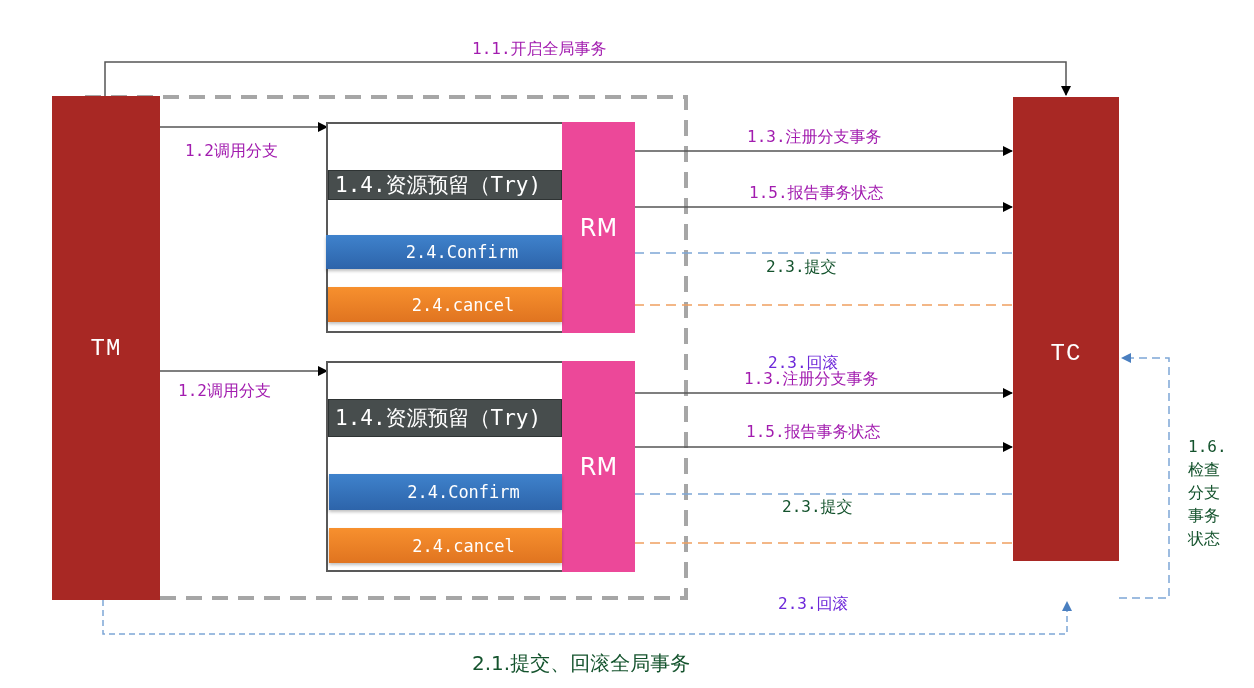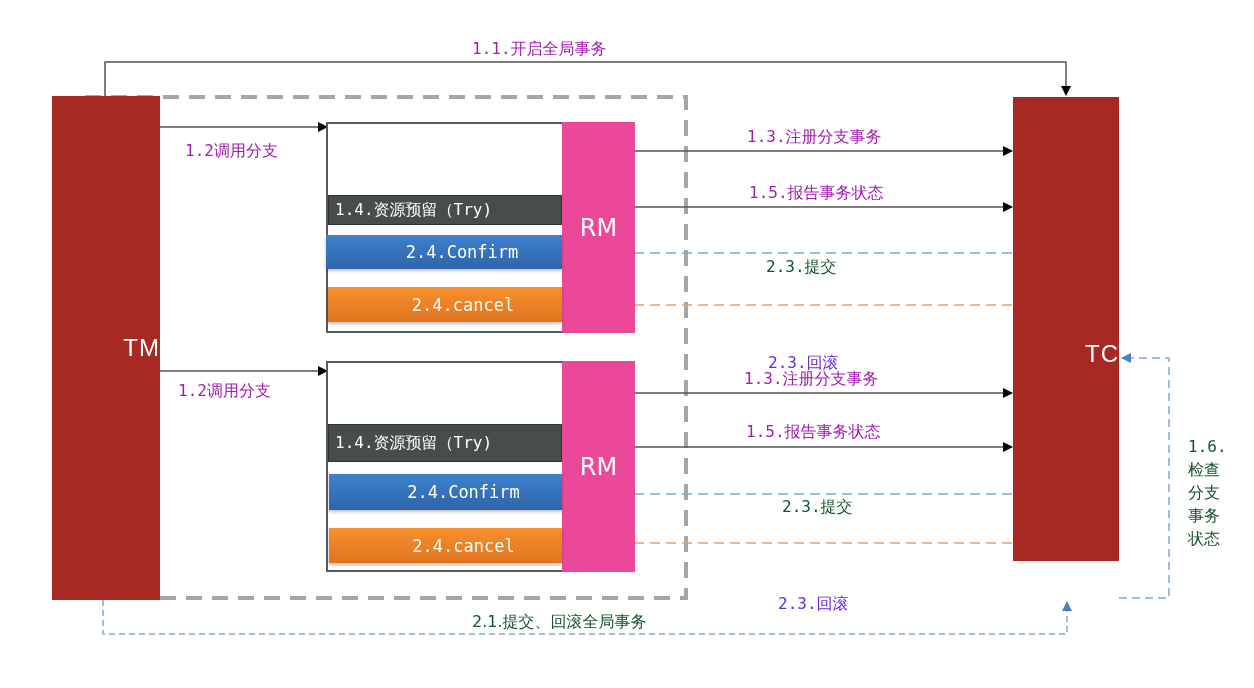--- a/index.html
+++ b/index.html
@@ -1,30 +1,30 @@
 <!DOCTYPE html>
 <html><head>
 <meta charset="utf-8">
 <style>
   html, body { margin: 0; padding: 0; background: #ffffff; }
   body { width: 1254px; height: 688px; position: relative; overflow: hidden;
          font-family: "DejaVu Sans Mono", "Liberation Mono", monospace; }
   .stage { position: absolute; left: 0; top: 0; width: 1254px; height: 688px; }
   svg.lines { position: absolute; left: 0; top: 0; width: 1254px; height: 688px; }
   .box { position: absolute; box-sizing: border-box; }
-  .actor { background: #a82824; color: #fff; display: flex; align-items: center; justify-content: flex-end;
-           font-family: Liberation Sans, sans-serif; font-size: 24px; letter-spacing: 1px; }
+  .actor { background: #a82824; color: #fff; display: flex; align-items: center; justify-content: center;
+           font-family: Liberation Mono, monospace; font-size: 24px; letter-spacing: 1px; }
   .actor.tm { left: 52px; top: 96px; width: 108px; height: 504px; }
   .actor.tc { left: 1013px; top: 97px; width: 106px; height: 464px; align-items: flex-start; padding-top: 243px; }
   .rm-frame { background: #fff; border: 2px solid #595959; }
   .rm { background: #ec4899; color: #fff; display: flex; align-items: center; justify-content: center;
         font-family: "DejaVu Sans", sans-serif; font-size: 24px; }
   .step { color: #fff; font-size: 17px; display: flex; align-items: center; justify-content: center;
           white-space: nowrap; padding-left: 36px; }
-  .try { background: #474d4d; border: 1px solid #2e3333; justify-content: flex-start; padding-left: 6px; font-size: 16px; margin-top: 25px; }
+  .try { background: #474d4d; border: 1px solid #2e3333; justify-content: flex-start; padding-left: 6px; font-size: 21px; }
   .confirm { background: linear-gradient(#3f82cc, #2d64aa); box-shadow: 0 2px 3px rgba(0,0,0,0.25); }
   .cancel { background: linear-gradient(#f7902e, #e07420); box-shadow: 0 2px 3px rgba(0,0,0,0.25); text-align: right; }
   .lbl { position: absolute; white-space: nowrap; font-size: 16px; color: #a21caf; }
   .lbl.blue { color: #14532d; }
   .lbl.orange { color: #6d28d9; margin-top: 43px; }
   .lbl.sans { font-family: "DejaVu Sans", sans-serif; }
   .vert { line-height: 23px; font-size: 16px; }
 </style>
 </head>
 <body>
@@ -109,21 +109,21 @@
   <div class="lbl" style="left:747px; top:127px;">1.3.注册分支事务</div>
   <div class="lbl" style="left:749px; top:183px;">1.5.报告事务状态</div>
   <div class="lbl blue" style="left:766px; top:257px;">2.3.提交</div>
   <div class="lbl orange" style="left:768px; top:310px;">2.3.回滚</div>
 
   <div class="lbl" style="left:744px; top:369px;">1.3.注册分支事务</div>
   <div class="lbl" style="left:746px; top:422px;">1.5.报告事务状态</div>
   <div class="lbl blue" style="left:782px; top:497px;">2.3.提交</div>
   <div class="lbl orange" style="left:778px; top:551px;">2.3.回滚</div>
 
-  <div class="lbl blue sans" style="left:472px; top:612px; font-size:16px;">2.1.提交、回滚全局事务</div>
+  <div class="lbl blue sans" style="left:472px; top:650px; font-size:20px;">2.1.提交、回滚全局事务</div>
 
   <div class="lbl blue vert" style="left:1188px; top:435px;">
     <div>1.6.</div>
     <div>检查</div>
     <div>分支</div>
     <div>事务</div>
     <div>状态</div>
   </div>
 
 </div>

